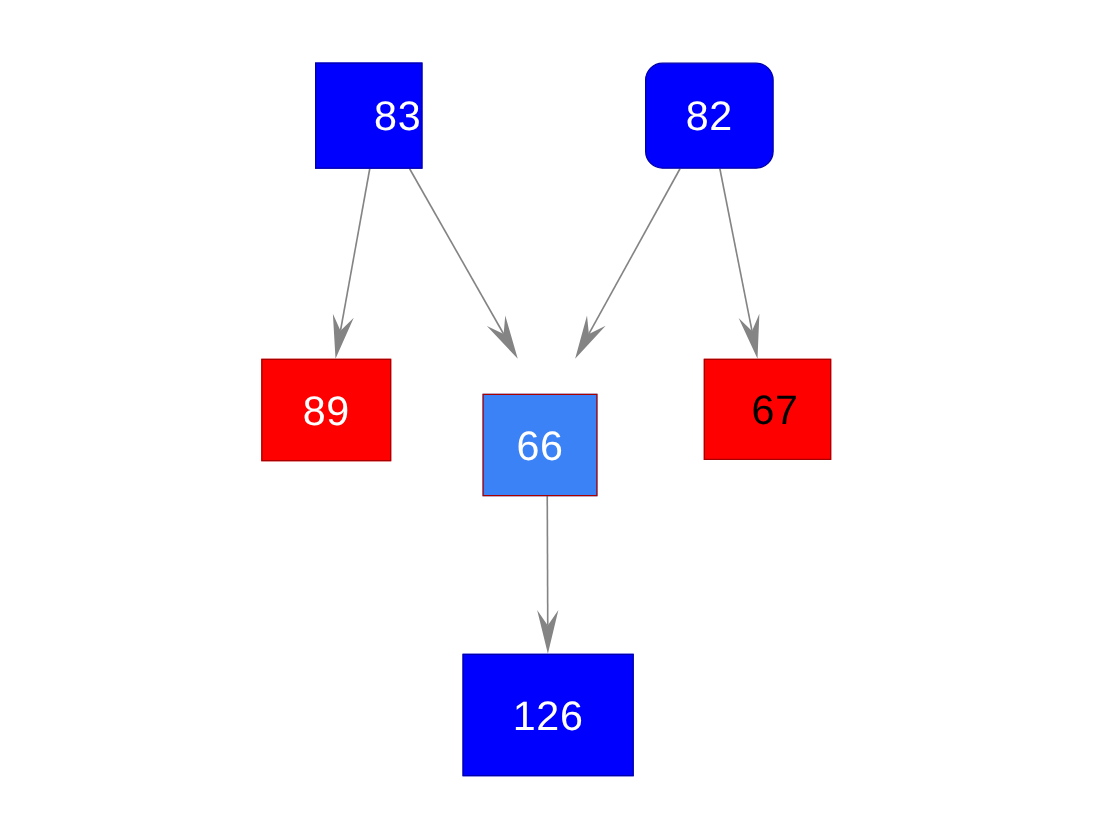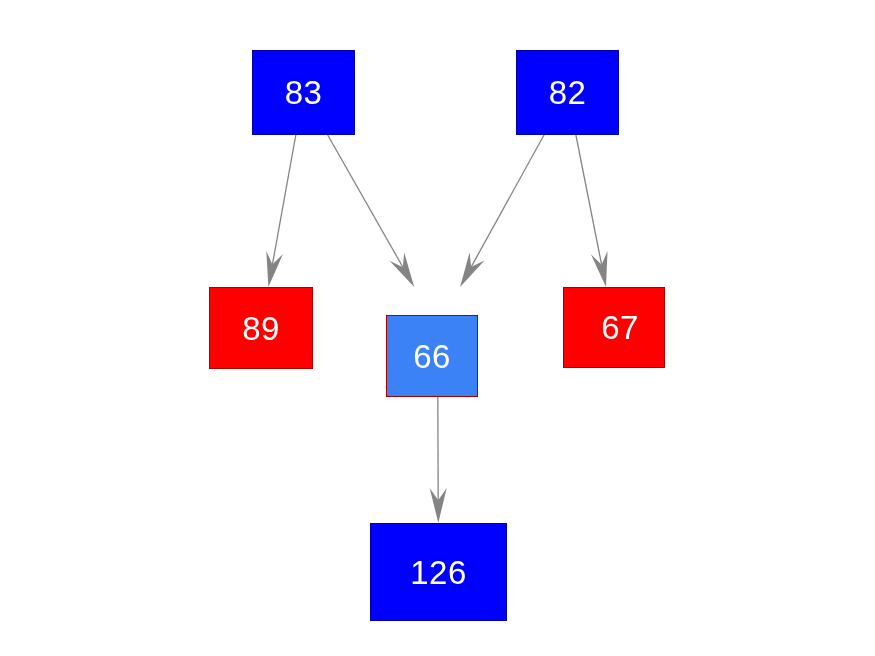--- a/index.html
+++ b/index.html
@@ -56,32 +56,32 @@
       <line x1="327.7" y1="135.0" x2="402.9" y2="267.2" stroke="#848484" stroke-width="1.3"></line>
       <polygon points="414.2,287.0 389.5,260.8 402.9,267.2 404.2,252.4" fill="#848484"></polygon>
       <line x1="544.0" y1="135.0" x2="471.1" y2="267.1" stroke="#848484" stroke-width="1.3"></line>
       <polygon points="460.1,287.0 469.6,252.3 471.1,267.1 484.5,260.5" fill="#848484"></polygon>
       <line x1="575.9" y1="135.0" x2="601.6" y2="264.7" stroke="#848484" stroke-width="1.3"></line>
       <polygon points="606.0,287.0 590.9,254.3 601.6,264.7 607.5,251.0" fill="#848484"></polygon>
       <line x1="437.7" y1="369.0" x2="438.2" y2="500.3" stroke="#848484" stroke-width="1.3"></line>
       <polygon points="438.3,523.0 429.7,488.0 438.2,500.3 446.7,488.0" fill="#848484"></polygon>
     </svg>
   <div class="node-layer">
-      <div class="node" style="left: 252px; top: 50px; width: 103px; height: 85px; background: rgb(0, 0, 255); border-color: rgb(0, 0, 168);">
+      <div class="node" style="left: 252px; top: 50px; width: 86px; height: 85px; background: rgb(0, 0, 255); border-color: rgb(0, 0, 168); justify-content: flex-end;">
     <span class="node-label" style="color: rgb(255, 255, 255);">83</span>
   </div>
-      <div class="node" style="left: 516px; top: 50px; width: 103px; height: 85px; background: rgb(0, 0, 255); border-color: rgb(0, 0, 168);">
+      <div class="node" style="left: 516px; top: 50px; width: 103px; height: 85px; background: rgb(0, 0, 255); border-color: rgb(0, 0, 168); border-radius: 14px;">
     <span class="node-label" style="color: rgb(255, 255, 255);">82</span>
   </div>
       <div class="node" style="left: 209px; top: 287px; width: 104px; height: 82px; background: rgb(255, 0, 0); border-color: rgb(168, 0, 0);">
     <span class="node-label" style="color: rgb(255, 255, 255);">89</span>
   </div>
       <div class="node" style="left: 386px; top: 287px; width: 92px; height: 82px; background: #3b82f6; border-color: rgb(168, 0, 0); margin-top: 28px;">
     <span class="node-label" style="color: rgb(255, 255, 255);">66</span>
   </div>
       <div class="node" style="left: 563px; top: 287px; width: 102px; height: 81px; background: rgb(255, 0, 0); border-color: rgb(168, 0, 0);">
-    <span class="node-label" style="color: #ffffff; margin-left: 12px;">67</span>
+    <span class="node-label" style="color: #000000; margin-left: 12px;">67</span>
   </div>
       <div class="node" style="left: 370px; top: 523px; width: 137px; height: 98px; background: rgb(0, 0, 255); border-color: rgb(0, 0, 168);">
     <span class="node-label" style="color: rgb(255, 255, 255);">126</span>
   </div>
     </div>
 </div>
 
 </body></html>

